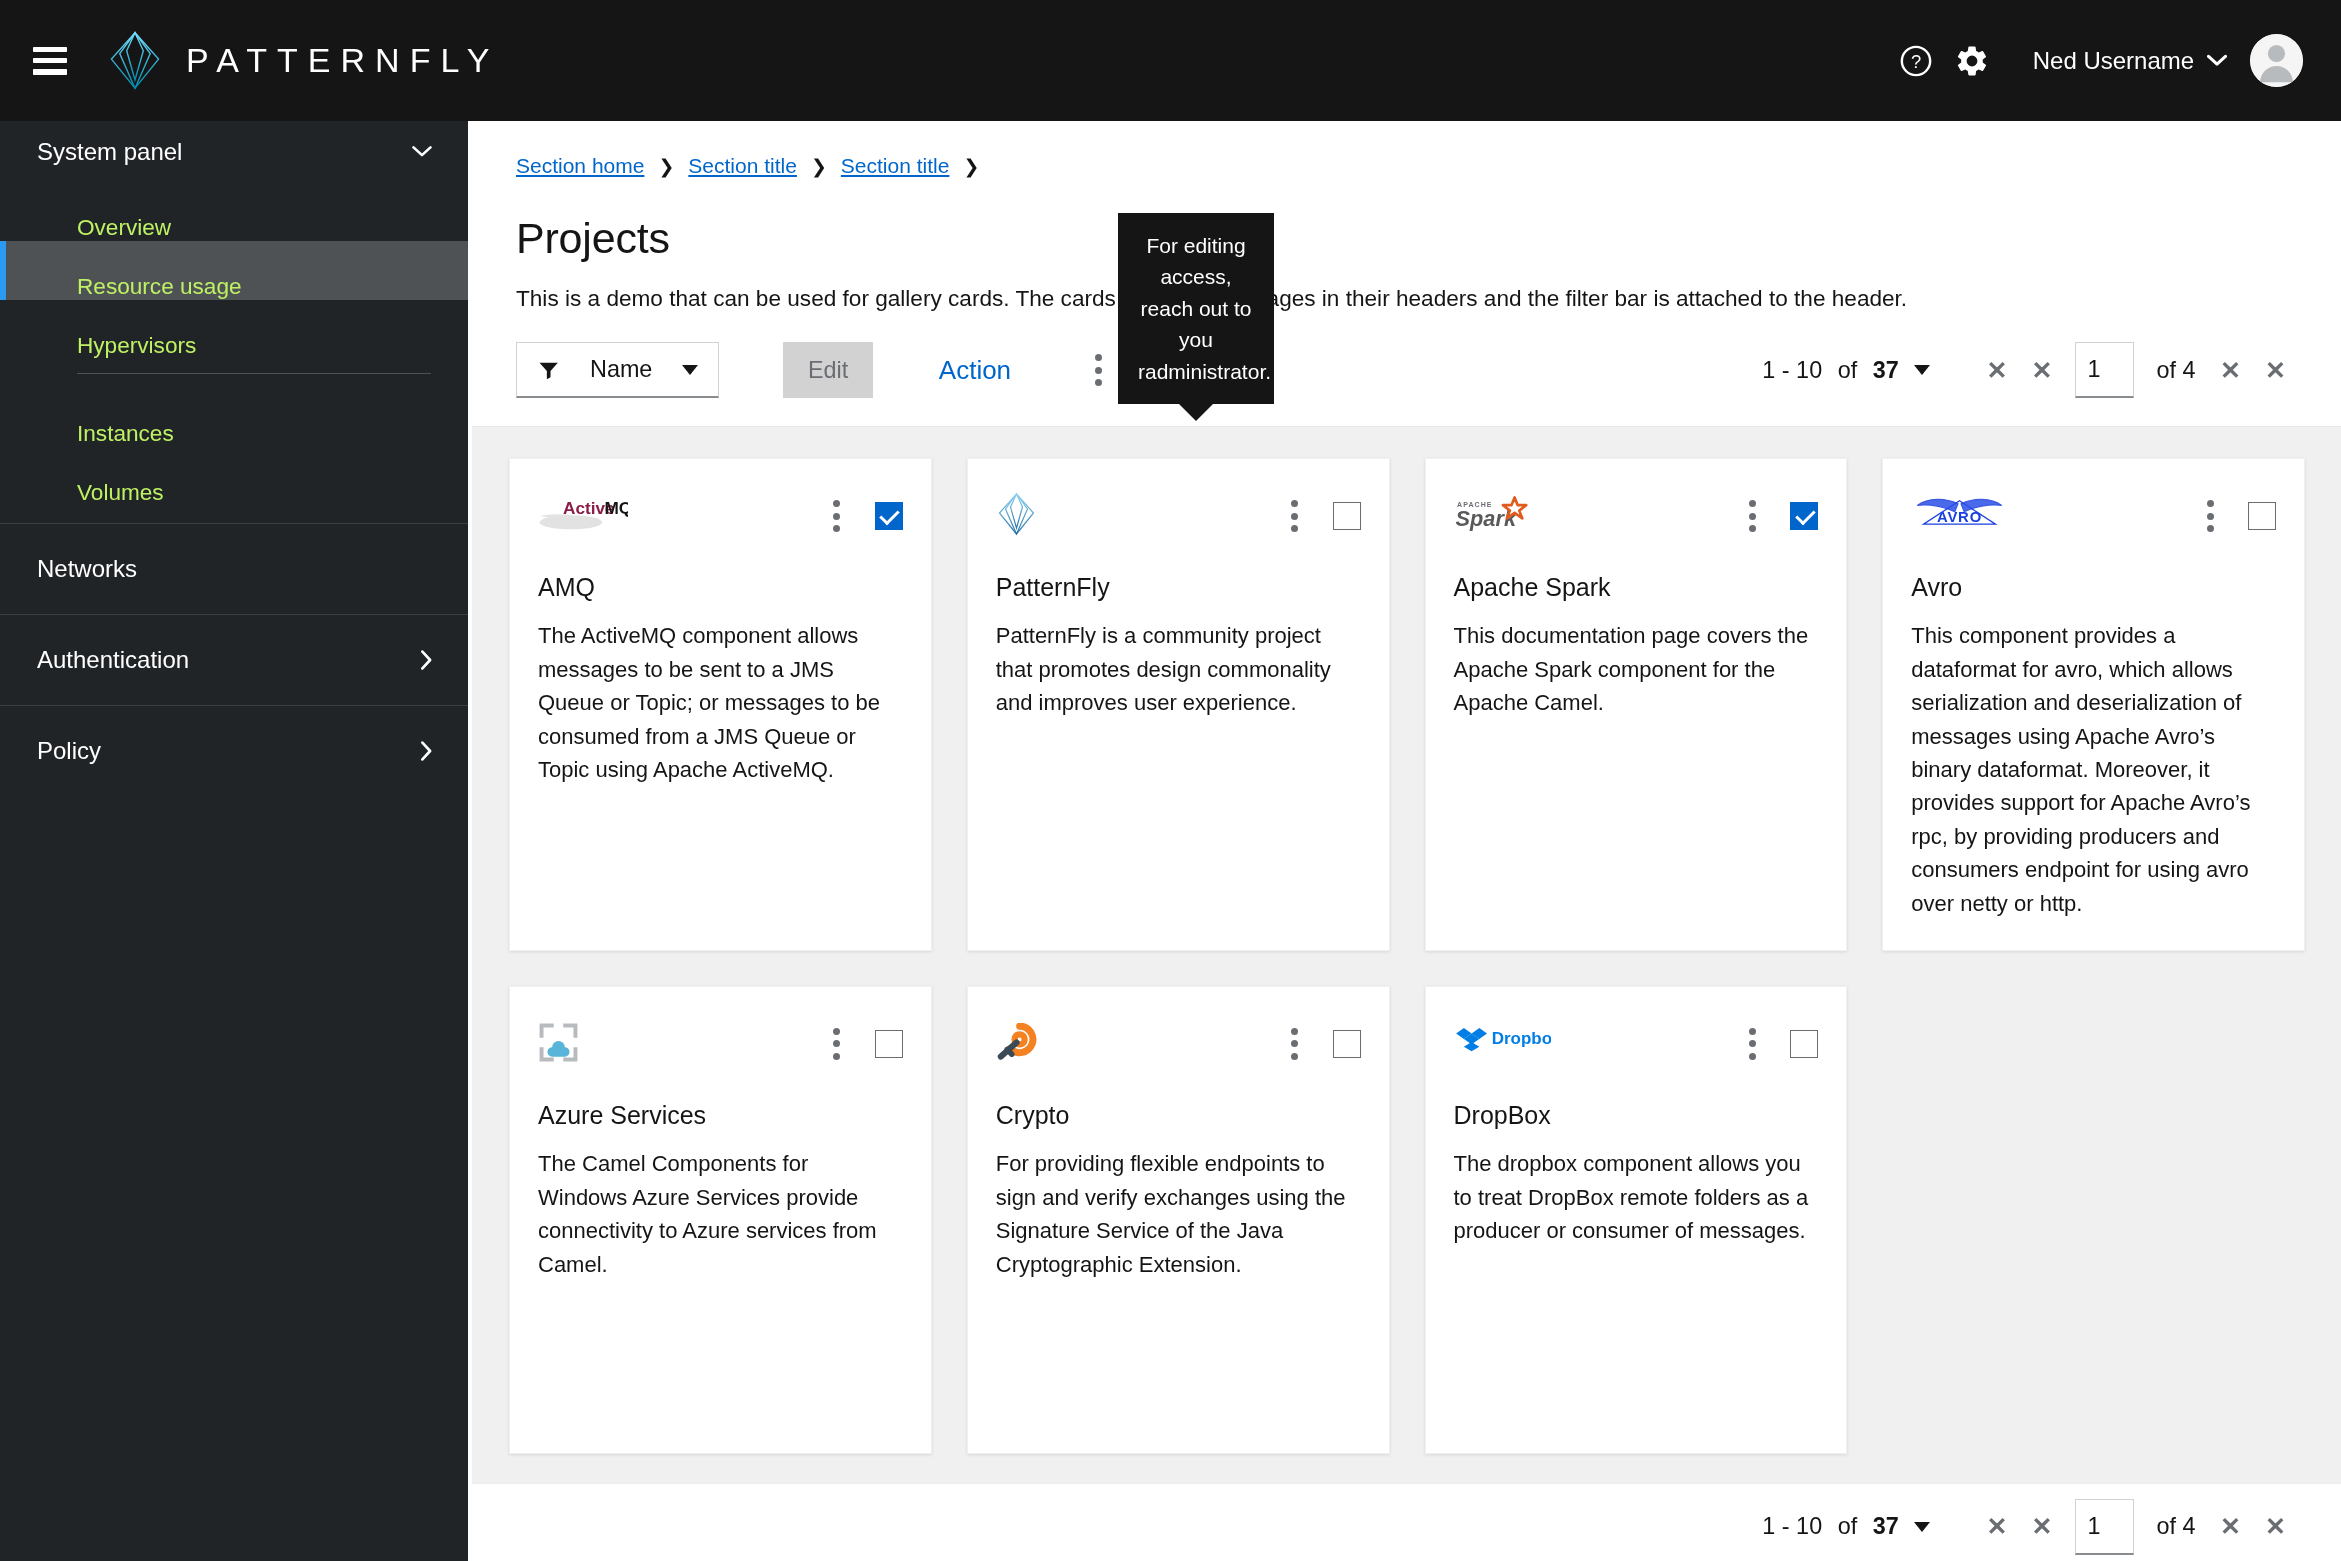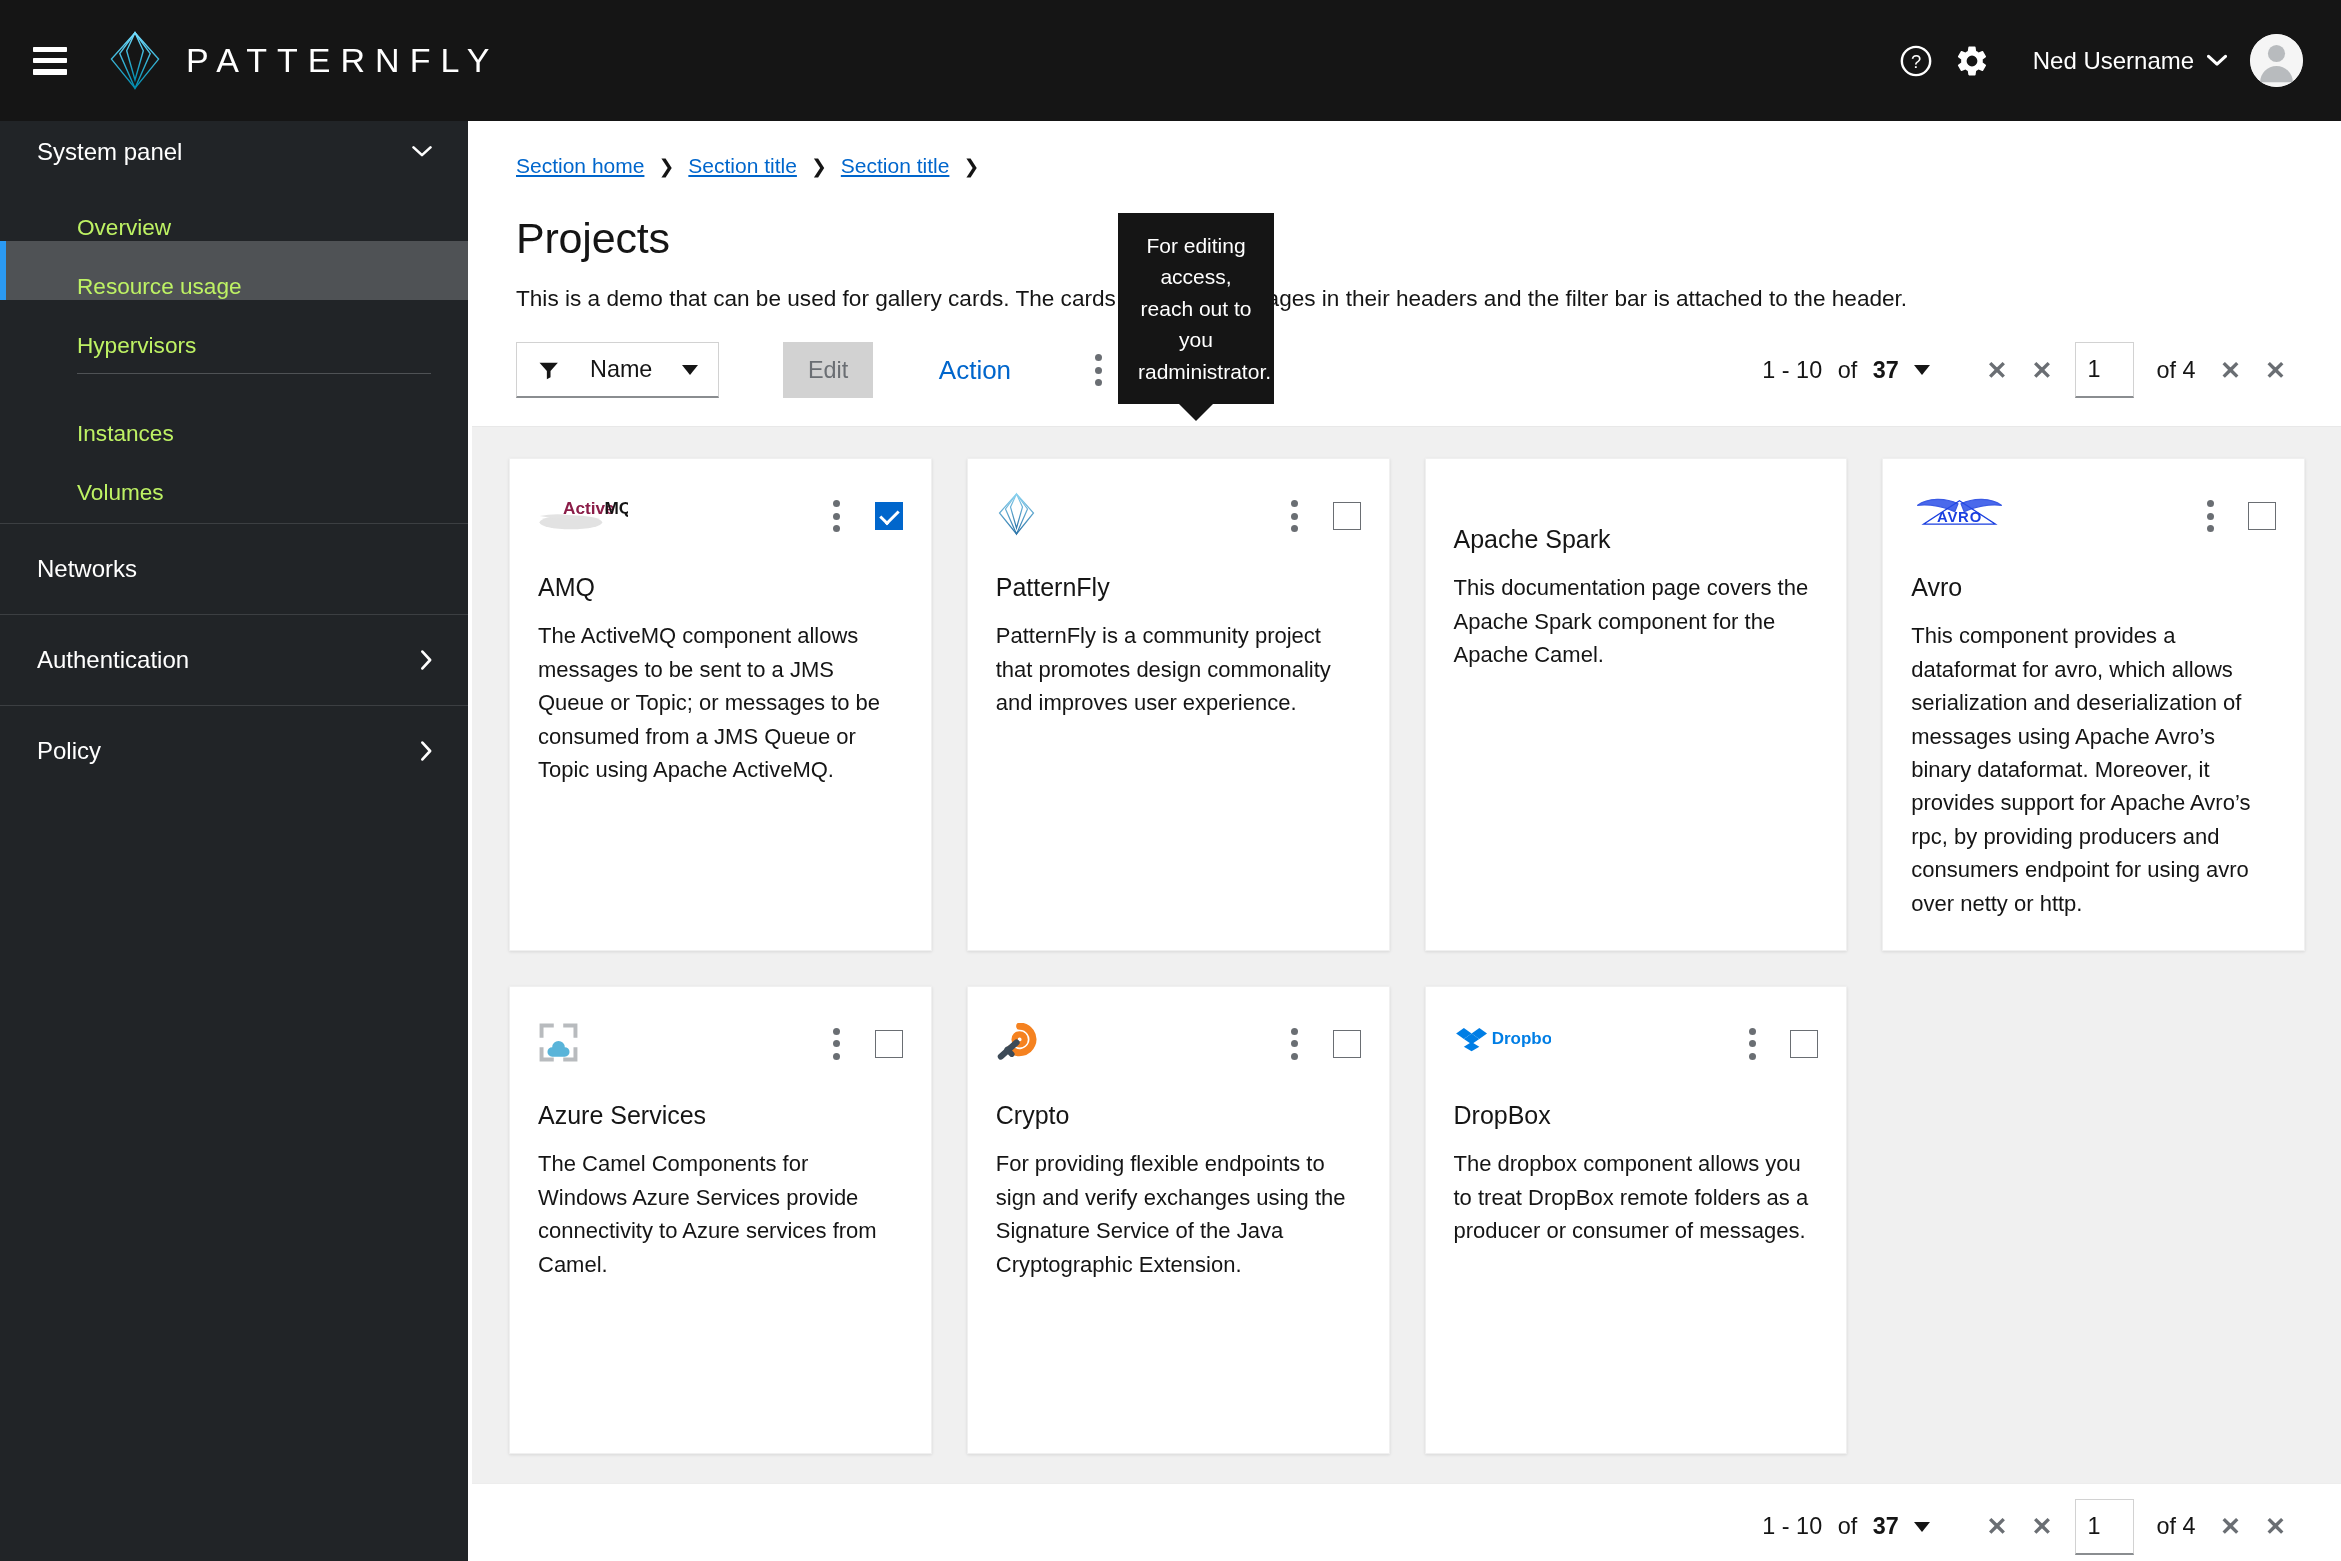--- a/index.html
+++ b/index.html
@@ -449,20 +449,37 @@
                 <i></i>
               </button>
             <div class="cb"></div>
           </div>
         </div>
         <div class="card-title">PatternFly</div>
         <div class="card-body">PatternFly is a community project that promotes design commonality and improves user experience.</div>
       </div>
 
       <div class="card">
+        <div class="card-head">
+          <div class="card-logo">
+            <svg width="87" height="41" viewBox="0 0 112 52">
+              <text x="4" y="16" font-family="Liberation Sans, sans-serif" font-size="9" font-weight="bold" fill="#6a6e73" letter-spacing="1.4">APACHE</text>
+              <text x="2" y="41" font-family="Liberation Sans, sans-serif" font-size="28" font-weight="bold" fill="#58595b" font-style="italic">Spark</text>
+              <path d="M78 4 L82 14 L93 14 L84 21 L88 31 L78 24 L68 31 L72 21 L63 14 L74 14 Z" fill="none" stroke="#e25a1c" stroke-width="3.4" stroke-linejoin="round"></path>
+            </svg>
+          </div>
+          <div class="card-actions">
+            <button class="card-kebab">
+                <i></i>
+                <i></i>
+                <i></i>
+              </button>
+            <div class="cb checked"></div>
+          </div>
+        </div>
         <div class="card-title">Apache Spark</div>
         <div class="card-body">This documentation page covers the Apache Spark component for the Apache Camel.</div>
       </div>
 
       <div class="card">
         <div class="card-head">
           <div class="card-logo">
             <svg width="97" height="36" viewBox="0 0 124 46">
               <g stroke="#1a3fe0" stroke-width="1.6" fill="none">
                 <path d="M62 6 L108 36 L16 36 Z"></path>

